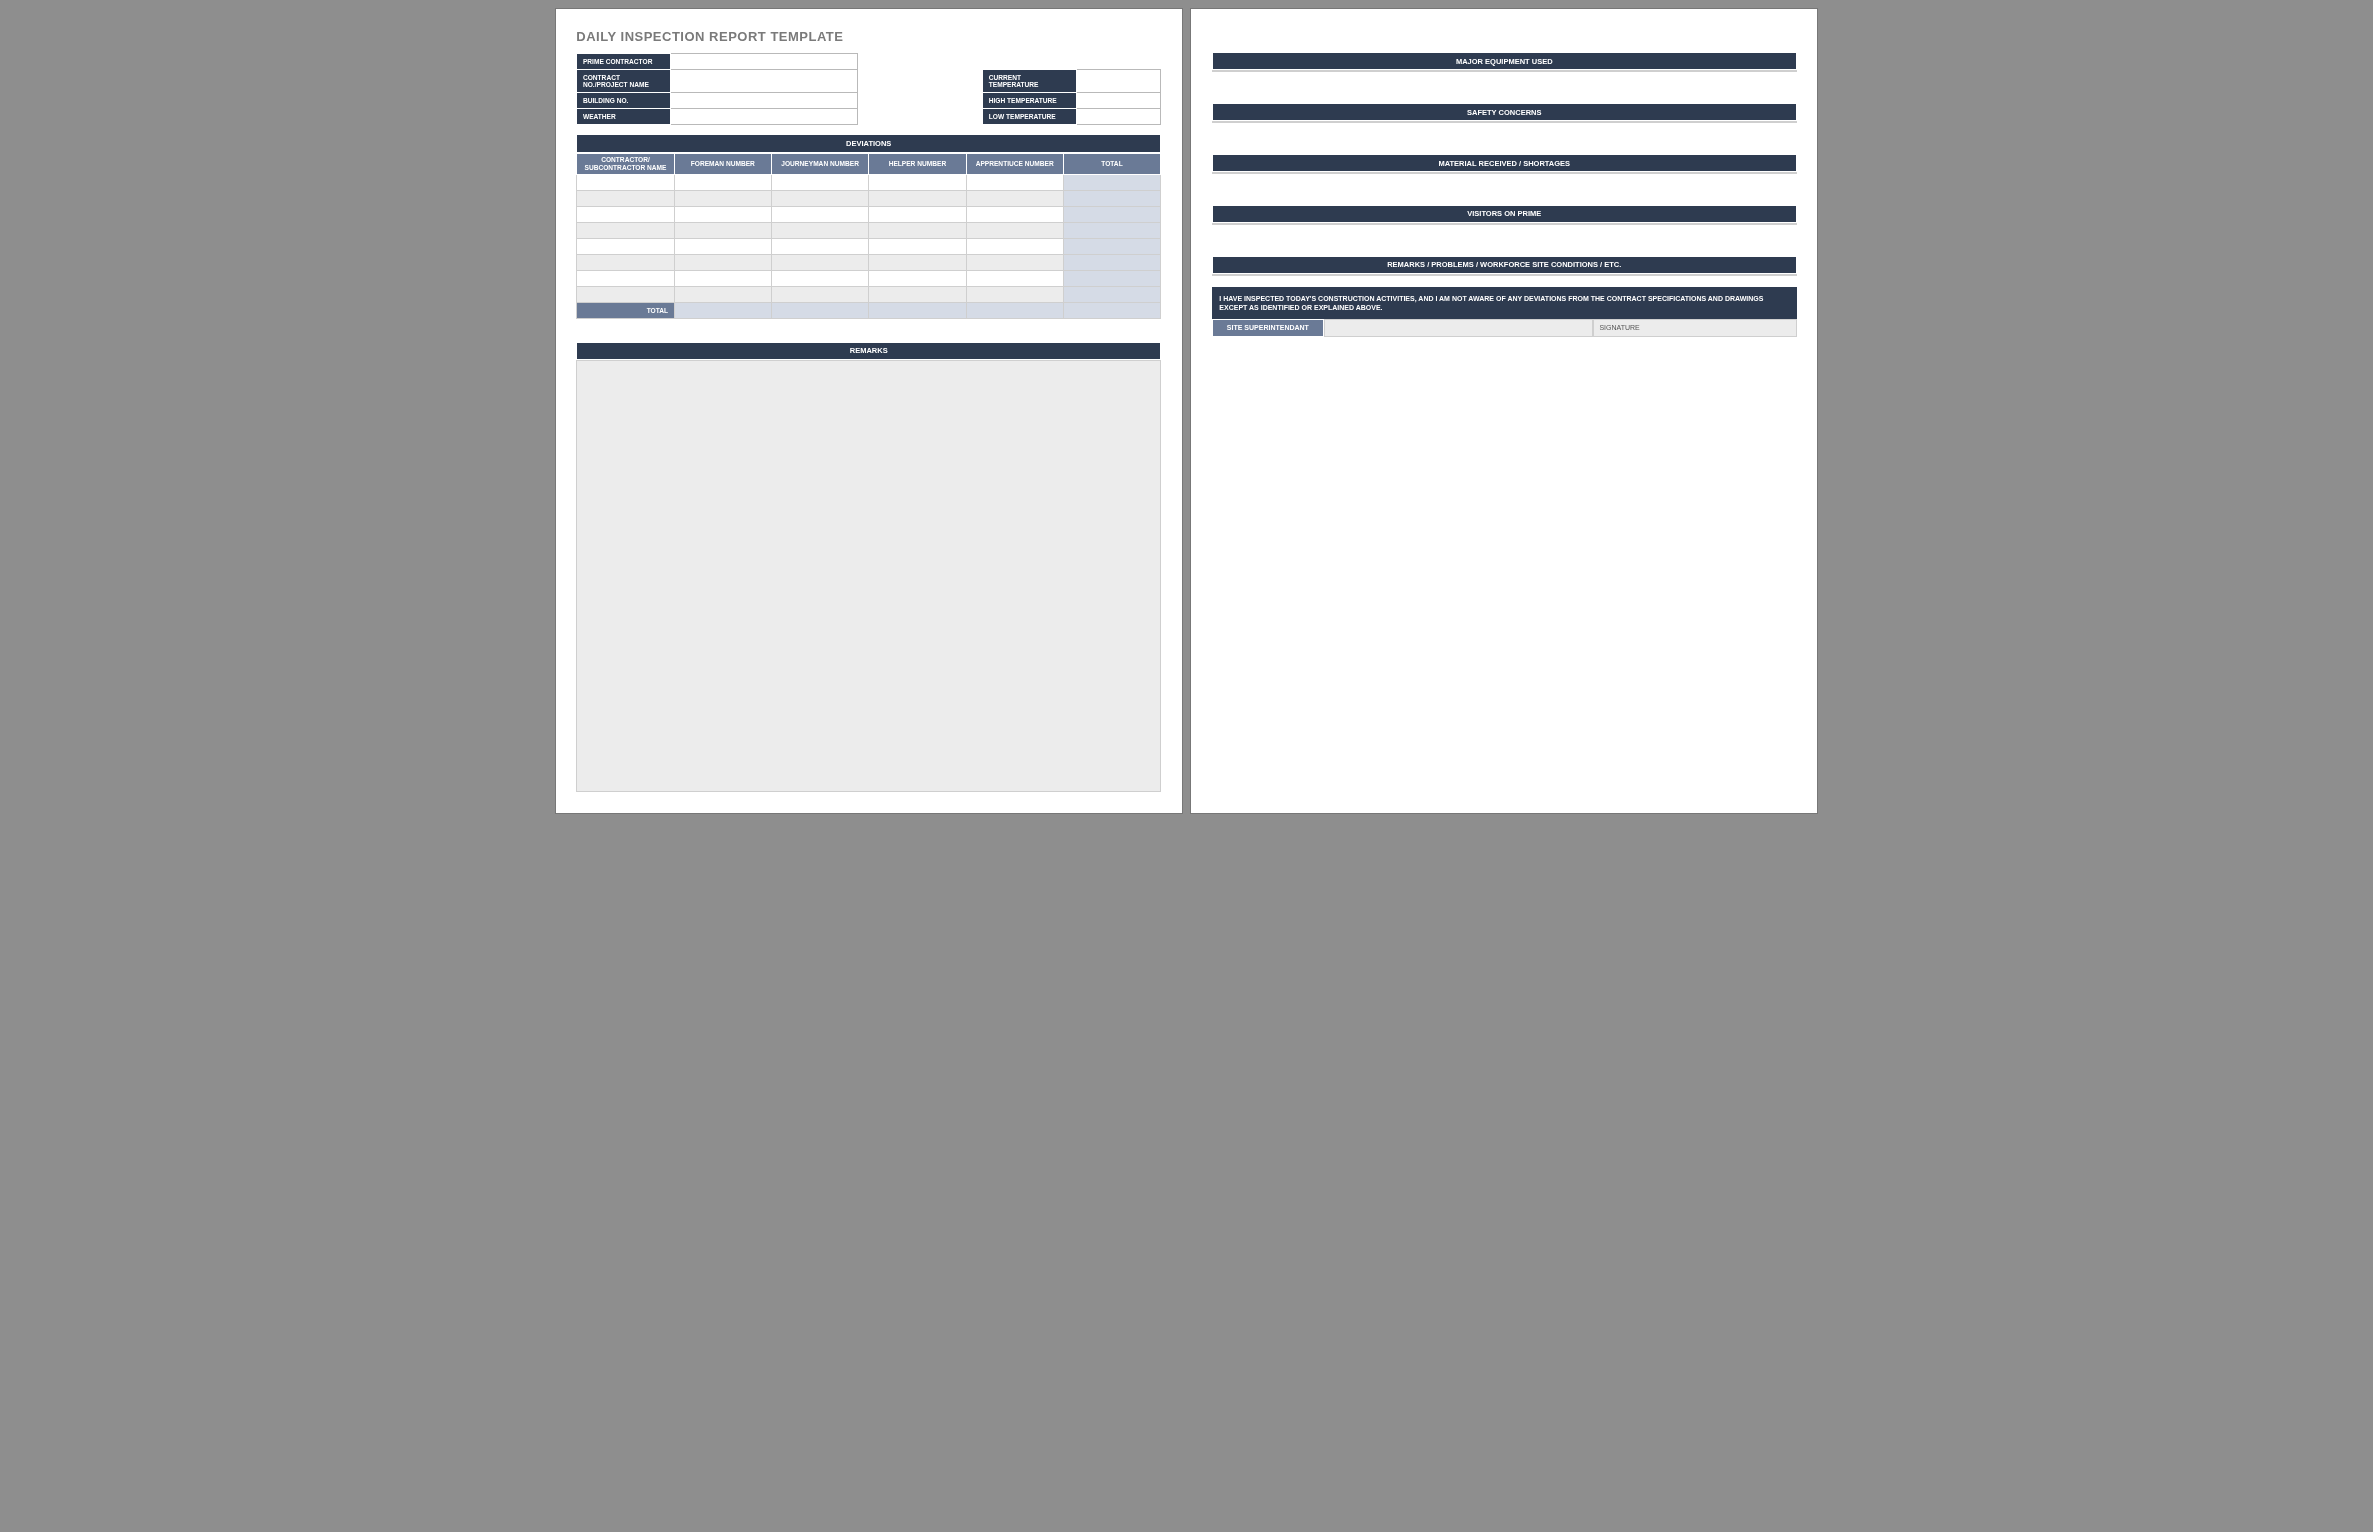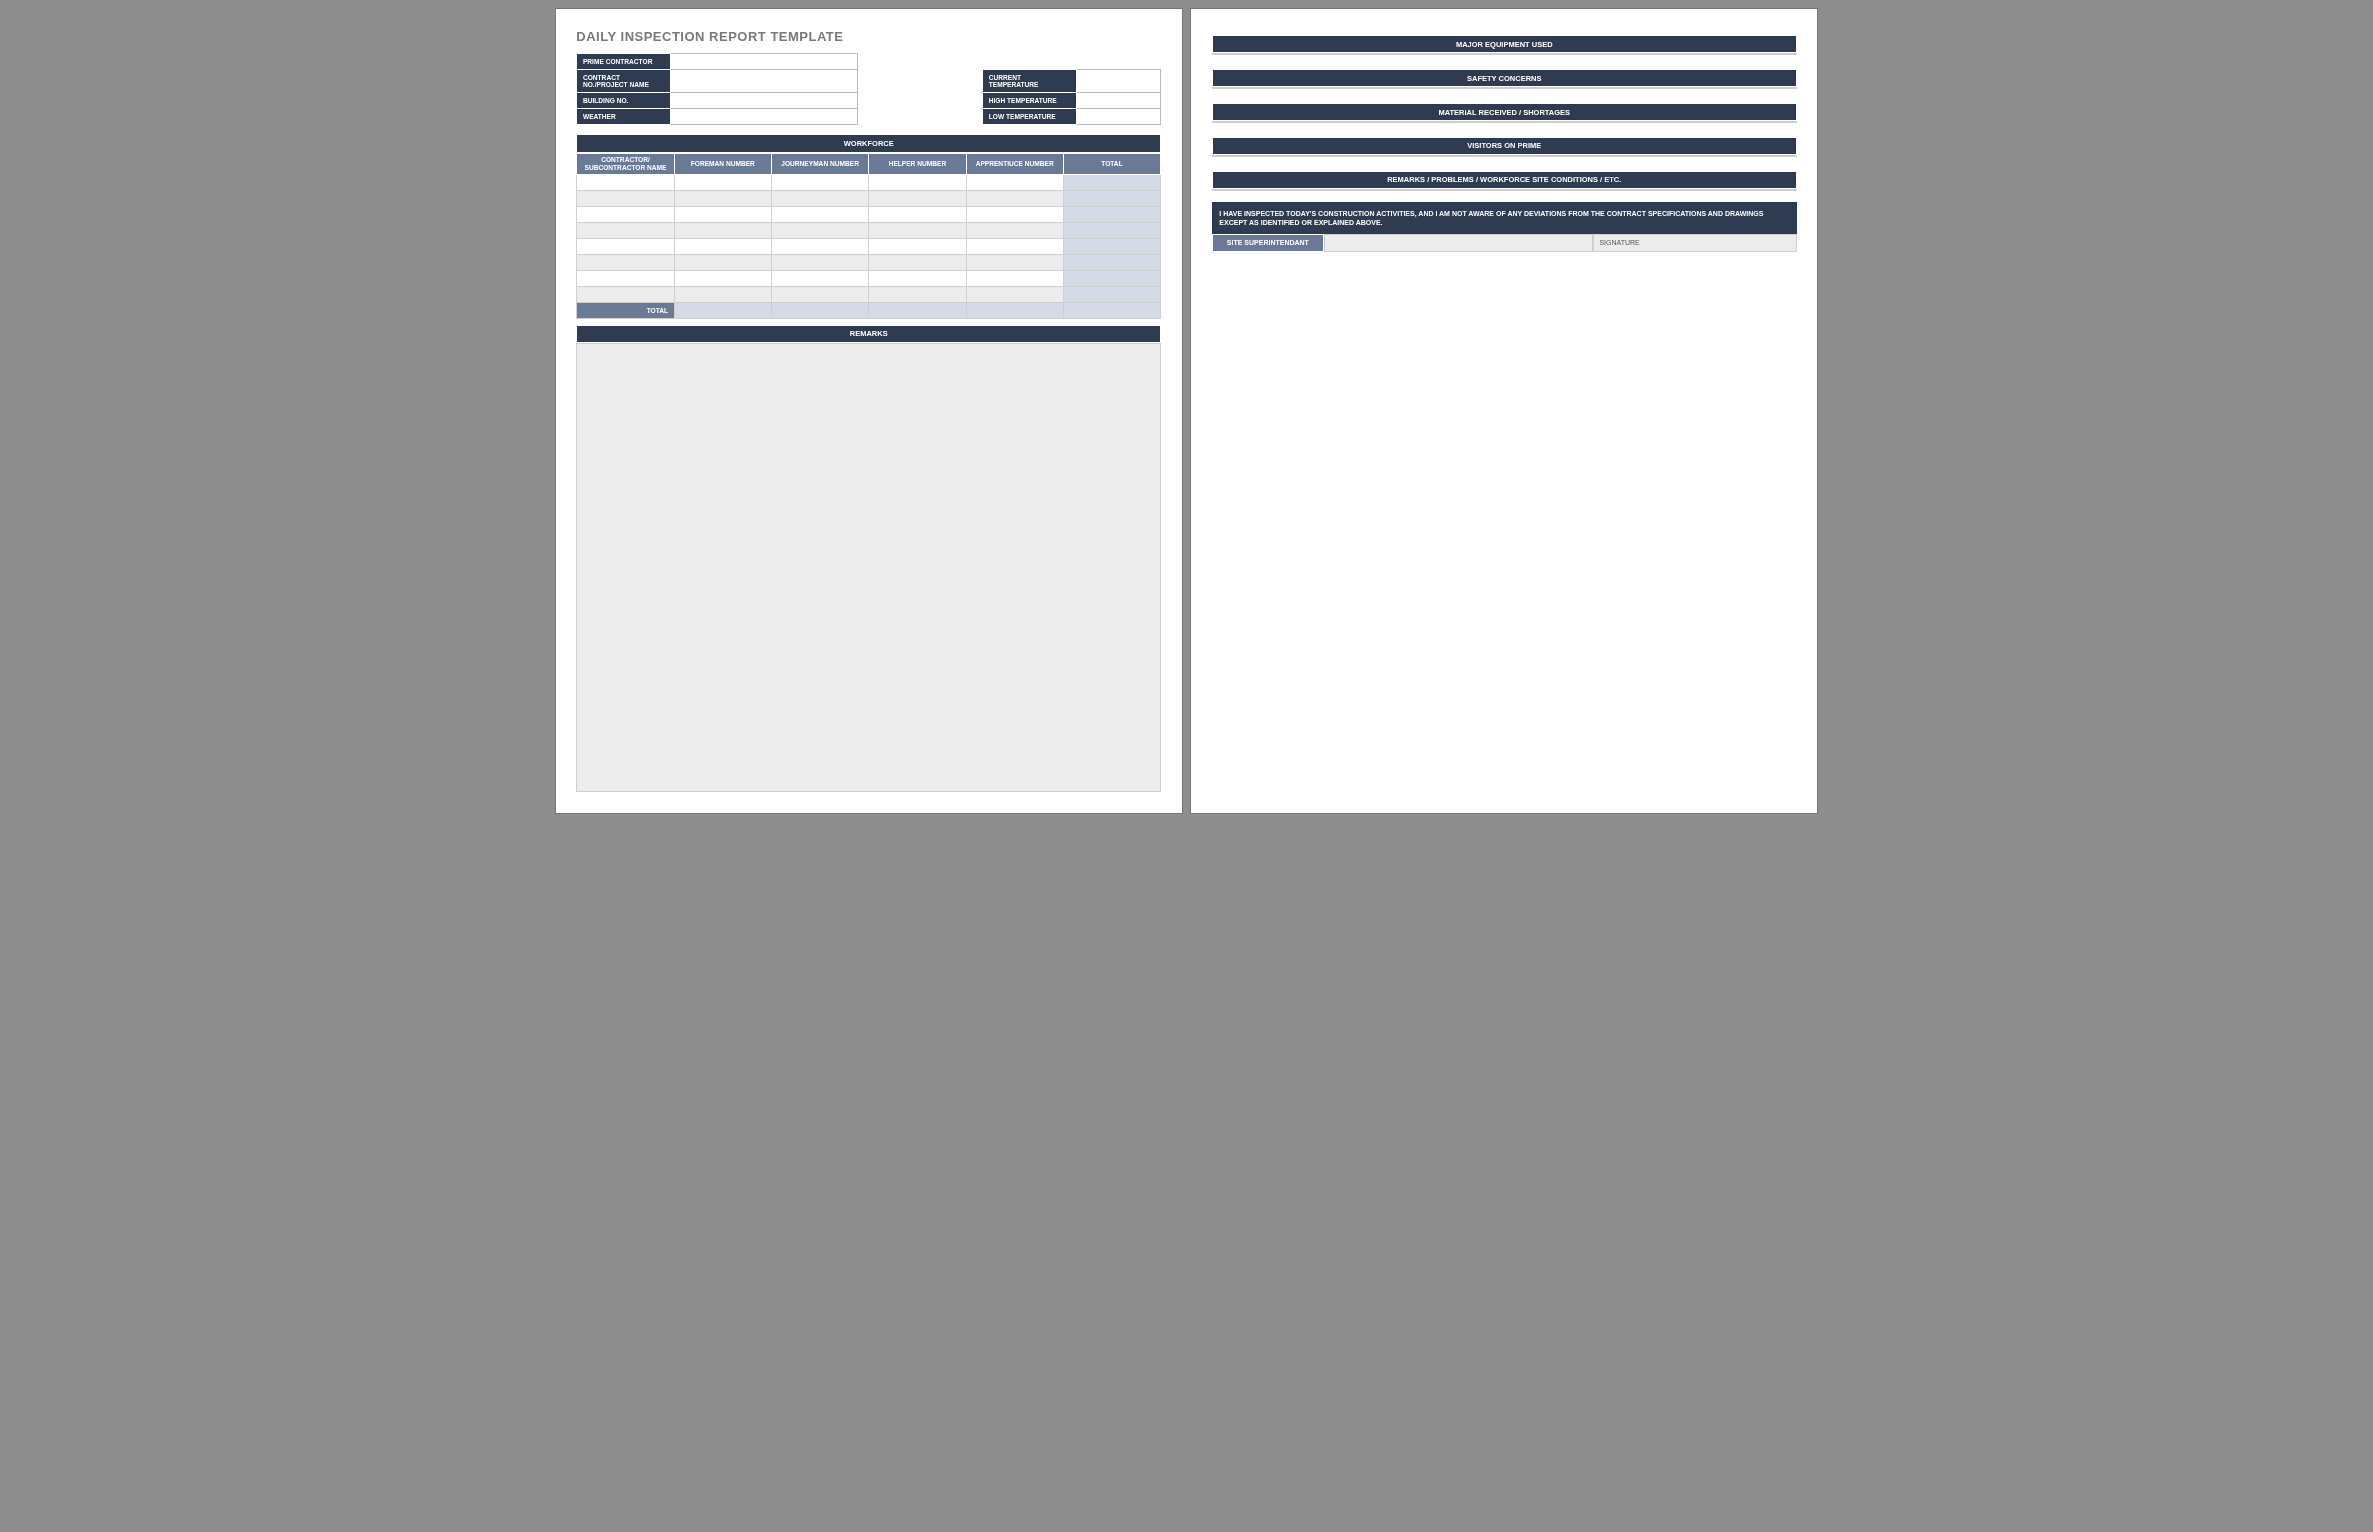--- a/index.html
+++ b/index.html
@@ -90,21 +90,21 @@
   .workforce td.totalcol { background: #d5dbe6 !important; }
   .workforce tr.totalrow td { background: #d5dbe6; }
   .workforce tr.totalrow td.totallabel {
     background: #6a7a96;
     color: #fff;
     font-size: 6.6px;
     font-weight: bold;
     text-align: right;
     padding-right: 5.6px;
   }
-  .box-section { margin-top: 6px; display:flex; flex-direction:column; }
+  .box-section { margin-top: 23px; display:flex; flex-direction:column; }
   .box-body {
     background: #ececec;
     border: 0.9px solid #cfcfcf;
     flex: 1;
   }
   .page2 { padding-top: 20.6px; }
   .page2 .box-section { margin-bottom: 7.5px; }
   .page2 .box-body { height: 122px; }
   .cert-block {
     background: #2e3b50;
@@ -178,21 +178,21 @@
             <td class="value"></td>
           </tr>
       <tr>
             <td class="label">LOW TEMPERATURE</td>
             <td class="value"></td>
           </tr>
     </tbody>
       </table>
   </div>
 
-  <div class="section-header">WORKFORCE</div>
+  <div class="section-header">DEVIATIONS</div>
   <table class="workforce">
     <tbody>
         <tr>
       <th>CONTRACTOR/ SUBCONTRACTOR NAME</th>
       <th>FOREMAN NUMBER</th>
       <th>JOURNEYMAN NUMBER</th>
       <th>HELPER NUMBER</th>
       <th>APPRENTIUCE NUMBER</th>
       <th>TOTAL</th>
     </tr>

